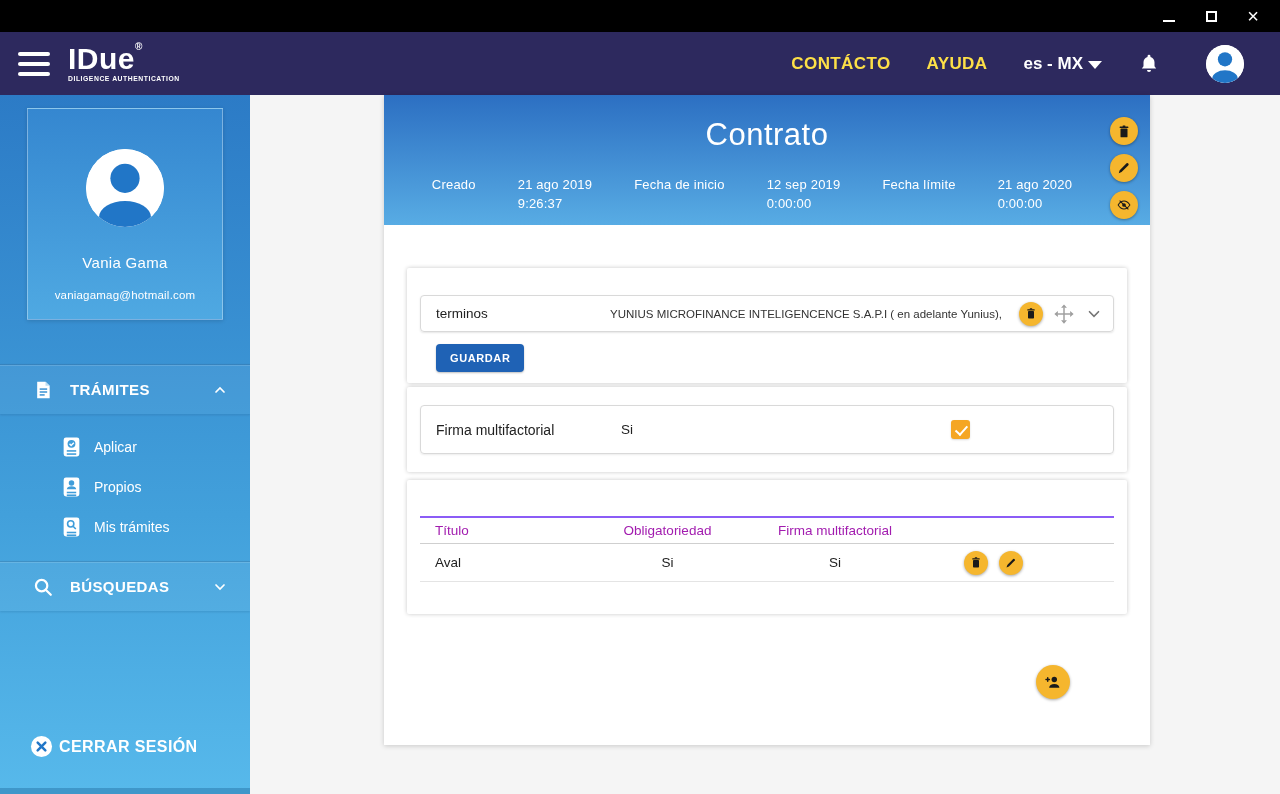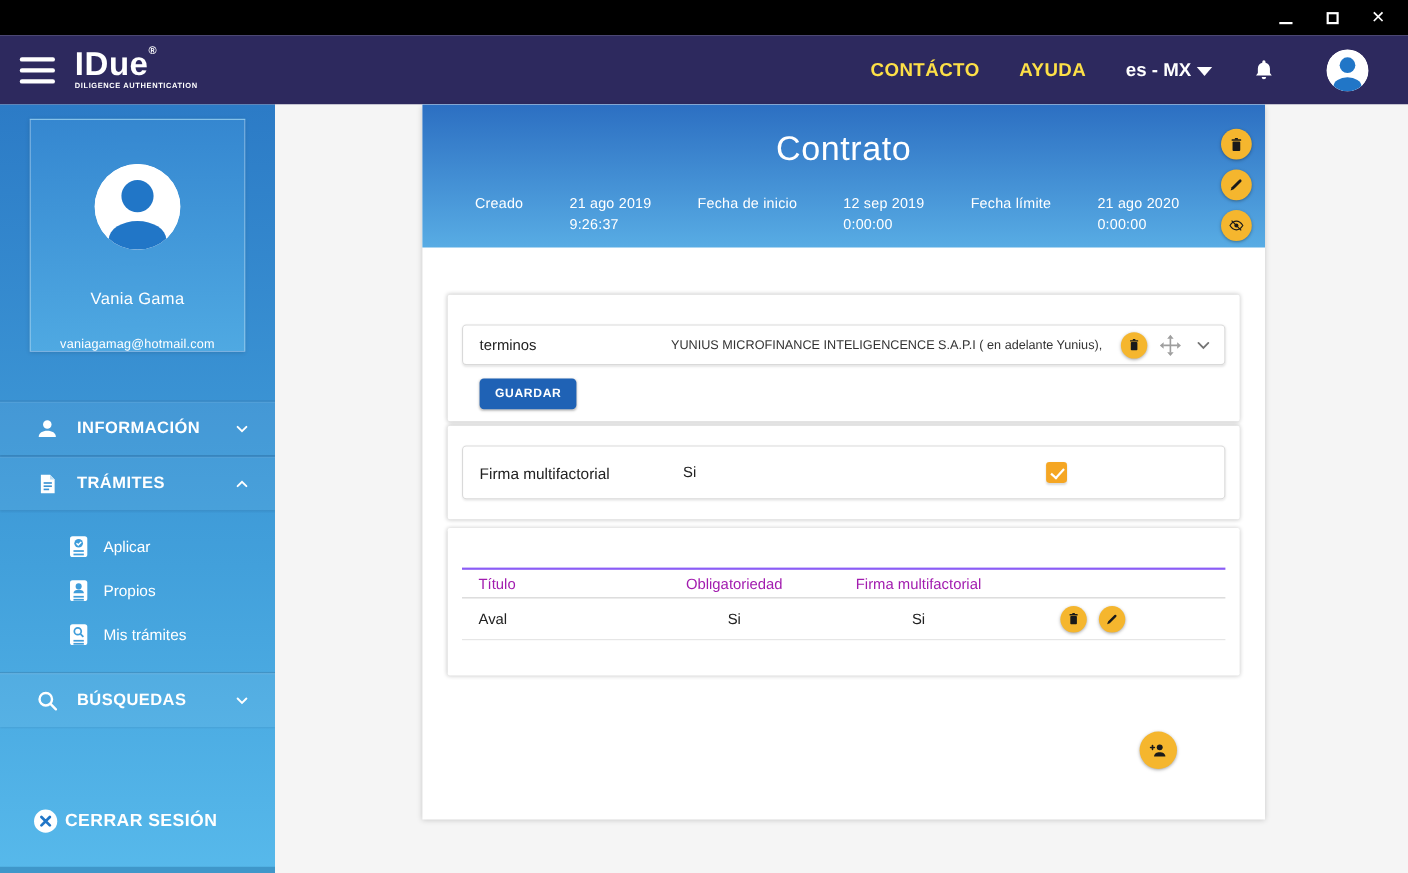--- a/index.html
+++ b/index.html
@@ -26,21 +26,21 @@
   .caret-down { width:0; height:0; border-left:7px solid transparent; border-right:7px solid transparent; border-top:8px solid #fff; margin-top:2px; }
   .bell-btn { cursor:pointer; display:flex; }
   .avatar { width:38px; height:38px; border-radius:50%; overflow:hidden; background:#fff; cursor:pointer; margin-left:10px; flex:none; }
 
   
   .content-row { display:flex; height:699px; }
 
   
   .sidebar { width:250px; flex:none; background:linear-gradient(180deg,#2C7BC6 0%,#42A0DB 60%,#57B9EB 100%); color:#fff; position:relative; display:flex; flex-direction:column; }
   .sidebar::after { content:""; position:absolute; left:0; right:0; bottom:0; height:6px; background:rgba(20,90,140,0.35); }
-  .profile-card { margin:13px auto 0; width:196px; height:212px; background:linear-gradient(180deg,#3587D0,#4FA9E2); border:1px solid rgba(255,255,255,0.35); display:flex; flex-direction:column; align-items:center; box-shadow:0 1px 4px rgba(0,0,0,0.15);justify-content:space-between; }
+  .profile-card { margin:13px auto 0; width:196px; height:212px; background:linear-gradient(180deg,#3587D0,#4FA9E2); border:1px solid rgba(255,255,255,0.35); display:flex; flex-direction:column; align-items:center; box-shadow:0 1px 4px rgba(0,0,0,0.15); }
   .profile-avatar { margin-top:40px; width:78px; height:78px; border-radius:50%; overflow:hidden; background:#fff; }
   .profile-name { margin-top:27px; font-size:15px; letter-spacing:0.3px; }
   .profile-email { margin-top:18px; font-size:11.5px; letter-spacing:0.2px; }
 
   .side-menu { margin-top:44px; }
   .menu-item { height:50px; display:flex; align-items:center; padding:0 22px 0 31px; font-size:15px; font-weight:bold; letter-spacing:0.4px; cursor:pointer; background:rgba(255,255,255,0.05); border-top:1px solid rgba(0,40,80,0.18); box-shadow:inset 0 1px 0 rgba(255,255,255,0.14), 0 1px 2px rgba(0,40,80,0.15); }
   .menu-item .mi-icon { width:24px; display:flex; justify-content:center; margin-right:15px; }
   .menu-item .chev { margin-left:auto; display:flex; }
   .submenu { padding:13px 0 14px; }
   .submenu-item { display:flex; align-items:center; gap:13px; padding:9px 0 9px 62px; font-size:14px; cursor:pointer; }
@@ -152,34 +152,20 @@
             <circle cx="24" cy="24" r="24" fill="#fff"></circle>
             <circle cx="24" cy="18" r="9" fill="#2176C7"></circle>
             <ellipse cx="24" cy="42" rx="16" ry="10" fill="#2176C7"></ellipse>
           </svg>
       </div>
       <div class="profile-name">Vania Gama</div>
       <div class="profile-email">vaniagamag@hotmail.com</div>
     </div>
 
     <div class="side-menu">
-      <div class="menu-item">
-        <span class="mi-icon">
-          <svg width="22" height="22" viewBox="0 0 24 24" fill="#fff">
-              <circle cx="12" cy="7.5" r="4.2"></circle>
-              <path d="M3.5 20c0-4.2 3.8-6.3 8.5-6.3s8.5 2.1 8.5 6.3z"></path>
-            </svg>
-        </span>
-        <span>INFORMACIÓN</span>
-        <span class="chev">
-          <svg width="16" height="16" viewBox="0 0 24 24" fill="none" stroke="#fff" stroke-width="2.6" stroke-linecap="round">
-              <polyline points="6 9 12 15 18 9"></polyline>
-            </svg>
-        </span>
-      </div>
 
       <div class="menu-item">
         <span class="mi-icon">
           <svg width="20" height="22" viewBox="0 0 24 24">
               <path fill="#fff" d="M5 2h10l5 5v15H5z"></path>
               <path fill="#BEDFF5" d="M15 2v5h5z"></path>
               <rect x="8" y="10" width="9" height="1.8" fill="#3B93D4"></rect>
               <rect x="8" y="13.5" width="9" height="1.8" fill="#3B93D4"></rect>
               <rect x="8" y="17" width="6" height="1.8" fill="#3B93D4"></rect>
             </svg>

